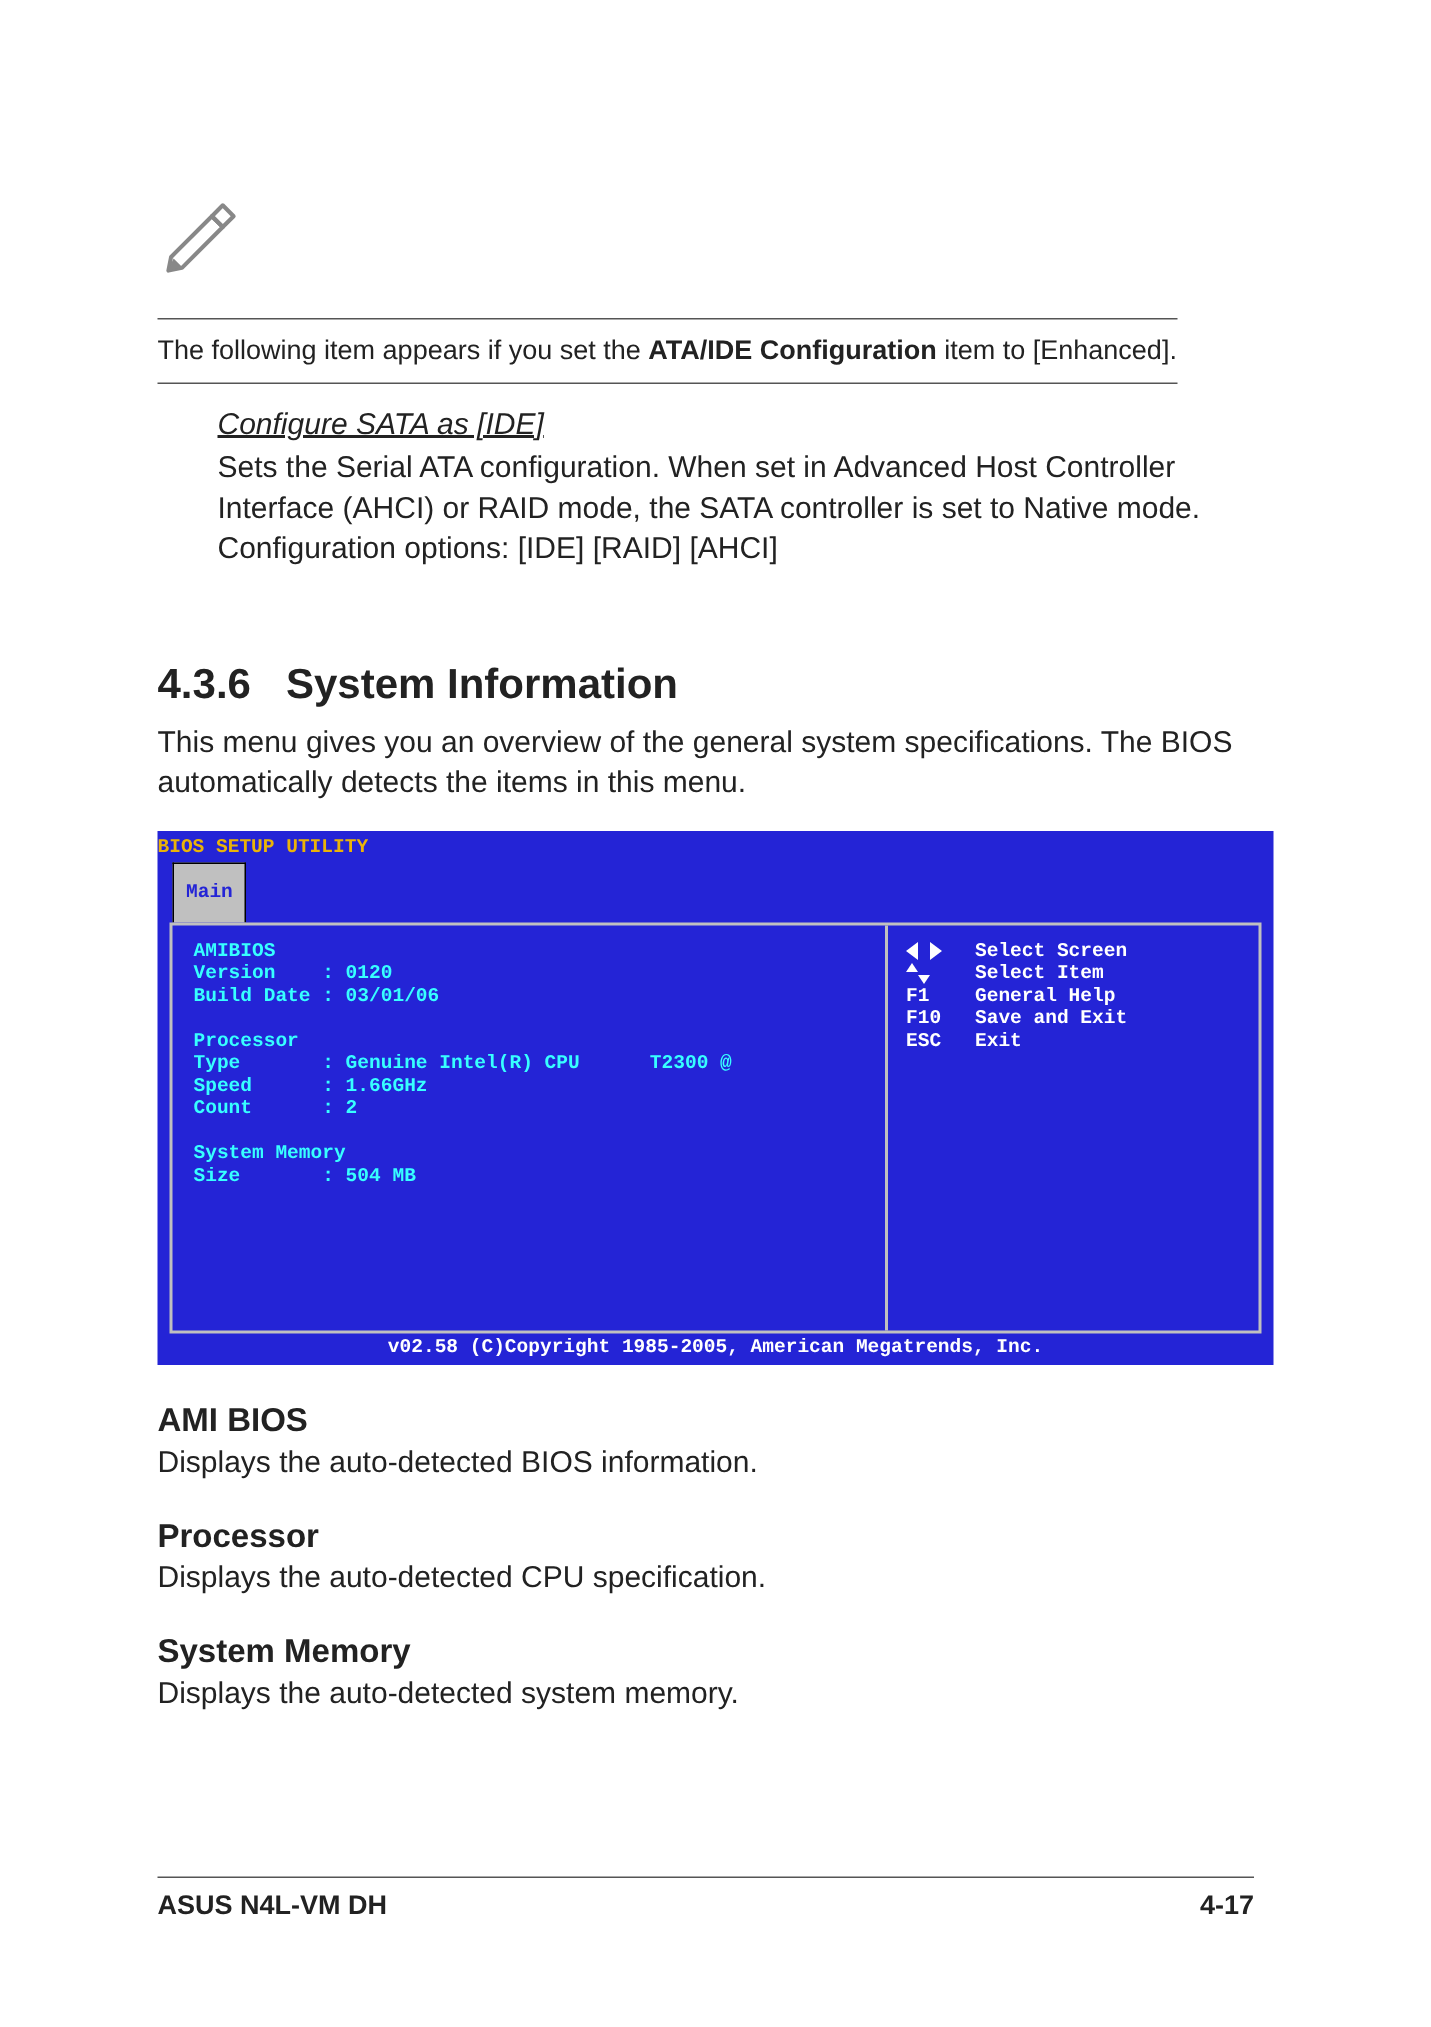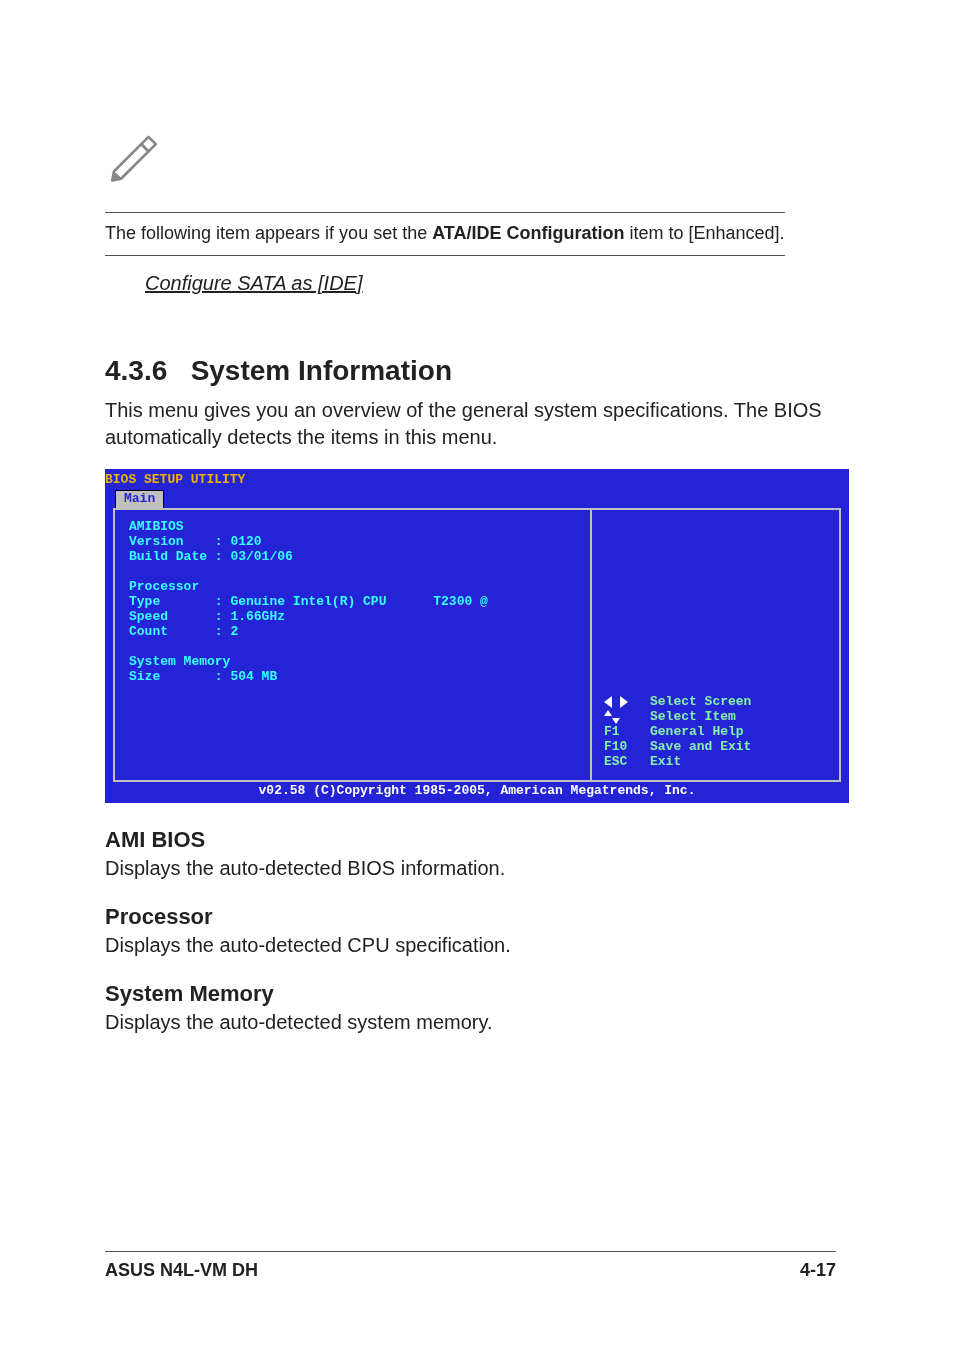--- a/index.html
+++ b/index.html
@@ -79,21 +79,21 @@
     text-align: left;
     color: #eab308;
     padding: 4px 0 0 0;
   }
   .bios-titlebar-title { display: inline-block; }
   .bios-tabs {
     padding: 2px 0 0 10px;
   }
   .bios-tab {
     display: inline-block;
-    padding: 1px 8px;
+    padding: 12px 8px;
     color: #c0c0c0;
   }
   .bios-tab.active {
     background: #c0c0c0;
     color: #2424d6;
     border: 1px solid #000;
     border-bottom: none;
   }
   .bios-body {
     margin: 0 8px 0 8px;
@@ -106,22 +106,21 @@
   .bios-left {
     flex: 1;
     padding: 10px 14px;
     border-right: 2px solid #c0c0c0;
   }
   .bios-right {
     width: 225px;
     padding: 10px 10px 10px 12px;
     display: flex;
     flex-direction: column;
-    justify-content: flex-end;
-    color: #86efac;
+    color: #ffffff;
   }
   .bios-right .legend-row {
     display: flex;
     gap: 10px;
     white-space: nowrap;
   }
   .bios-right .legend-key { width: 36px; display: inline-block; }
   .bios-left pre {
     margin: 0;
     font-family: inherit;
@@ -173,20 +172,21 @@
         <path d="M40 20 L48 12 L56 20 L48 28 Z" fill="none" stroke="#888" stroke-width="3" stroke-linejoin="round"></path>
         <path d="M8 60 L12 52 L18 58 Z" fill="#888" stroke="#888" stroke-width="1"></path>
       </svg>
     </div>
     <div class="note-text-wrap">
       <span>The following item appears if you set the </span><span class="bold">ATA/IDE Configuration</span><span> item to [Enhanced].</span>
     </div>
   </div>
 
   <div class="subsection-title">Configure SATA as [IDE]</div>
+  <p class="body-para">Sets the Serial ATA configuration. When set in Advanced Host Controller Interface (AHCI) or RAID mode, the SATA controller is set to Native mode. Configuration options: [IDE] [RAID] [AHCI]</p>
 
   <h2 class="section-heading">
     <span>4.3.6</span>&nbsp;&nbsp;&nbsp;<span>System Information</span>
   </h2>
   <p class="section-intro">This menu gives you an overview of the general system specifications. The BIOS automatically detects the items in this menu.</p>
 
   <div class="bios-box">
     <div class="bios-titlebar">
       <span class="bios-titlebar-title">BIOS SETUP UTILITY</span>
     </div>

